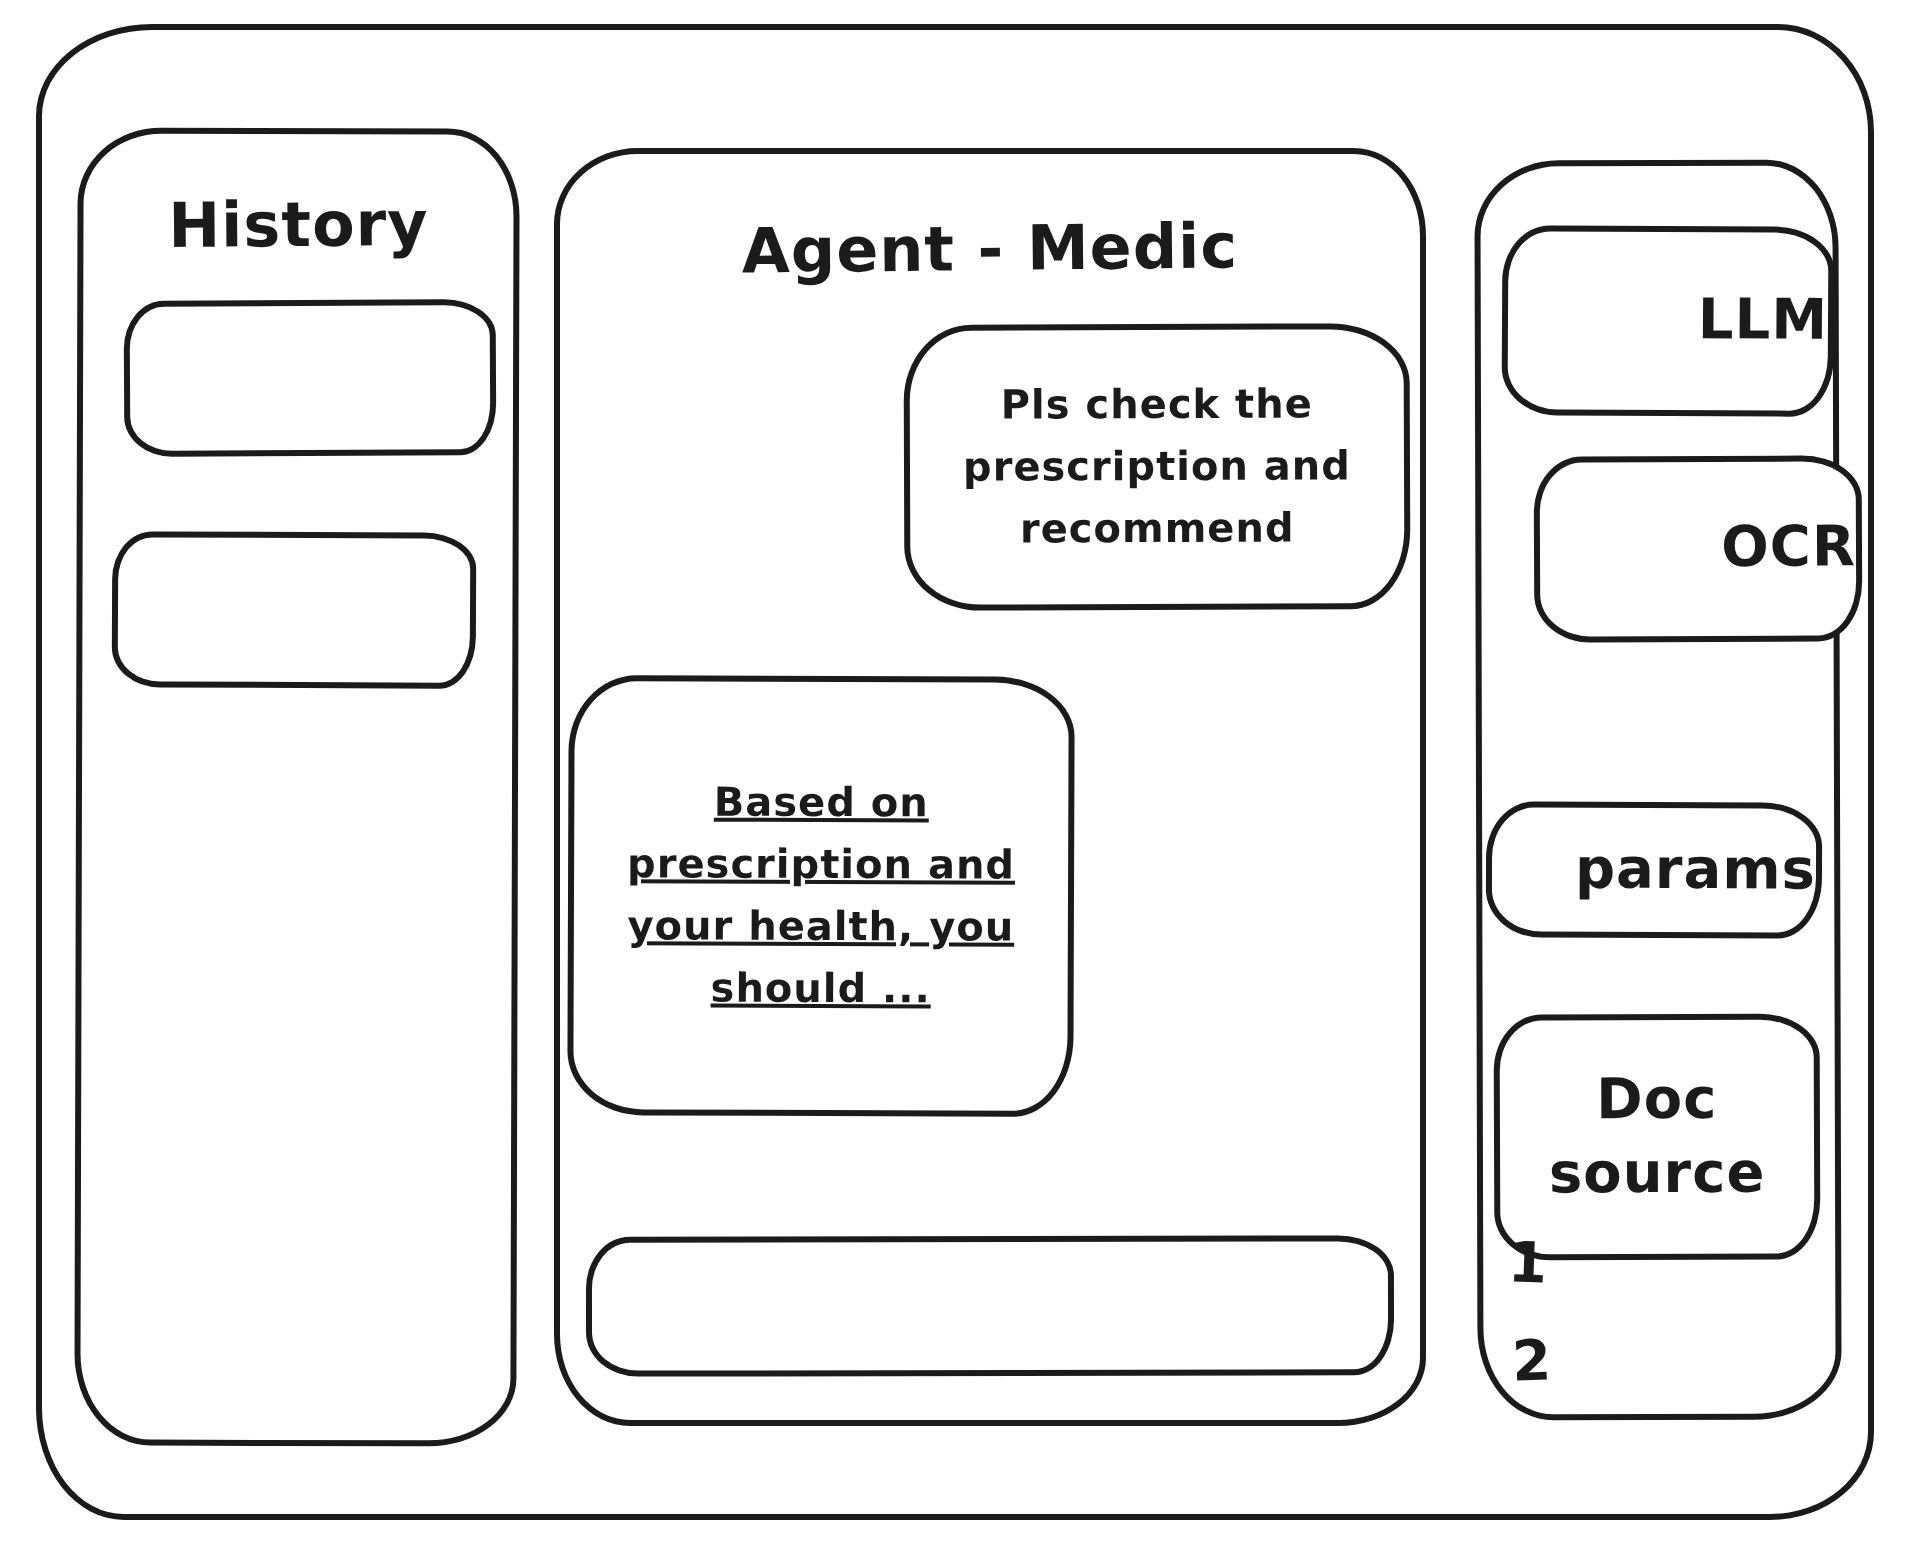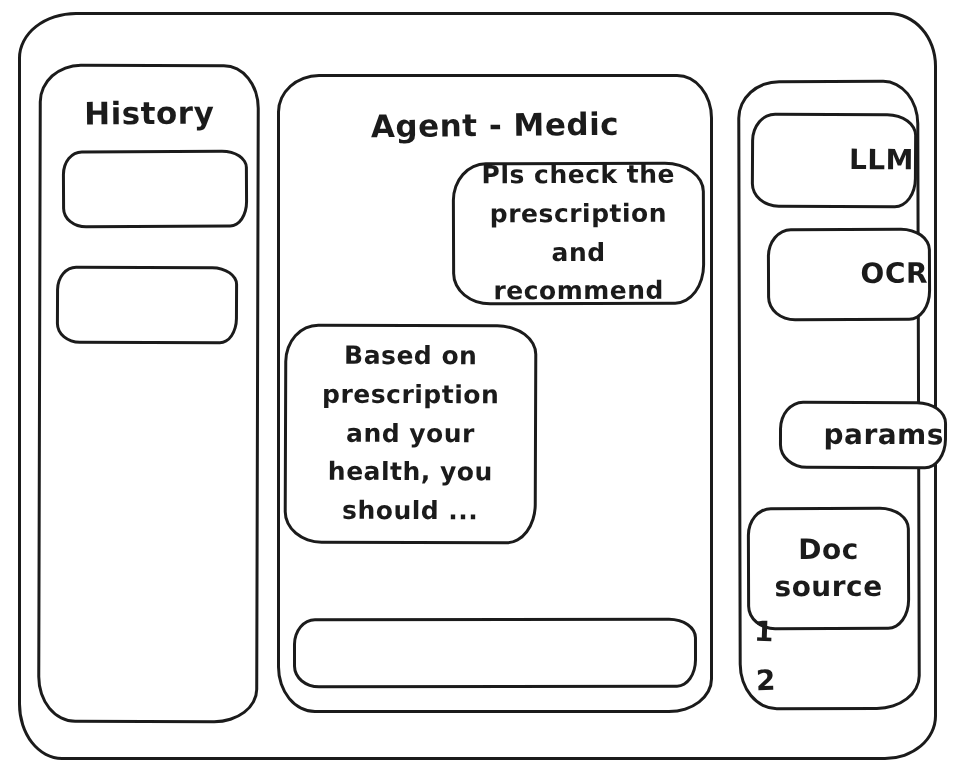--- a/index.html
+++ b/index.html
@@ -41,21 +41,21 @@
     font-size:31px;
     transform:rotate(-0.6deg);
   }
 
   .bubble{
     display:flex;
     align-items:center;
     justify-content:center;
     text-align:center;
     padding:6px 18px;
-    font-size:25px;
+    font-size:20px;
     font-weight:700;
     line-height:1.55;
   }
 
   .tool-btn{
     display:flex;
     align-items:center;
     justify-content:flex-end;
     text-align:center;
     font-size:28px;
@@ -97,37 +97,37 @@
   <div class="sk r-item" style="left:56px; top:266px; width:182px; height:78px; transform:rotate(0.25deg); cursor:pointer;"></div>
 
   <div class="sk r-panel" style="left:277px; top:74px; width:436px; height:639px;">
     <div class="panel-title hand" style="top:28px;">Agent - Medic</div>
   </div>
 
   <div class="sk r-bub bubble hand" style="left:452px; top:162px; width:253px; height:143px; transform:rotate(-0.2deg);">
     <span>Pls check the prescription and recommend</span>
   </div>
 
-  <div class="sk r-bub bubble hand" style="left:284px; top:324px; width:253px; height:220px; transform:rotate(0.2deg);">
+  <div class="sk r-bub bubble hand" style="left:284px; top:338px; width:253px; height:220px; transform:rotate(0.2deg);text-decoration:underline;">
     <span>Based on prescription and your health, you should ...</span>
   </div>
 
   <input type="text" class="sketch-input" style="left: 293px; top: 618px; width: 404px; height: 70px; transform: rotate(-0.1deg);" placeholder="">
 
   <div class="sk r-panel" style="left:738px; top:80px; width:182px; height:630px; transform:rotate(-0.15deg);"></div>
 
   <div class="sk r-btn tool-btn hand" style="left:751px; top:113px; width:166px; height:95px; transform:rotate(0.3deg);">
     <span>LLM</span>
   </div>
 
   <div class="sk r-btn tool-btn hand" style="left:751px; top:228px; width:164px; height:93px; transform:rotate(-0.25deg);margin-left:16px;">
     <span>OCR</span>
   </div>
 
-  <div class="sk r-btn tool-btn hand" style="left:743px; top:401px; width:168px; height:68px; transform:rotate(0.2deg);margin-left:36px;">
+  <div class="sk r-btn tool-btn hand" style="left:743px; top:401px; width:168px; height:68px; transform:rotate(0.2deg);">
     <span>params</span>
   </div>
 
   <div class="sk r-btn tool-btn hand" style="left:747px; top:507px; width:163px; height:123px; transform:rotate(-0.2deg); padding:17px 14px;">
     <span>Doc source</span>
   </div>
 
   <div class="doc-num hand" style="left:754px; top:613px; transform:rotate(2deg);">1</div>
 
   <div class="doc-num hand" style="left:756px; top:662px; transform:rotate(-2deg);">2</div>

